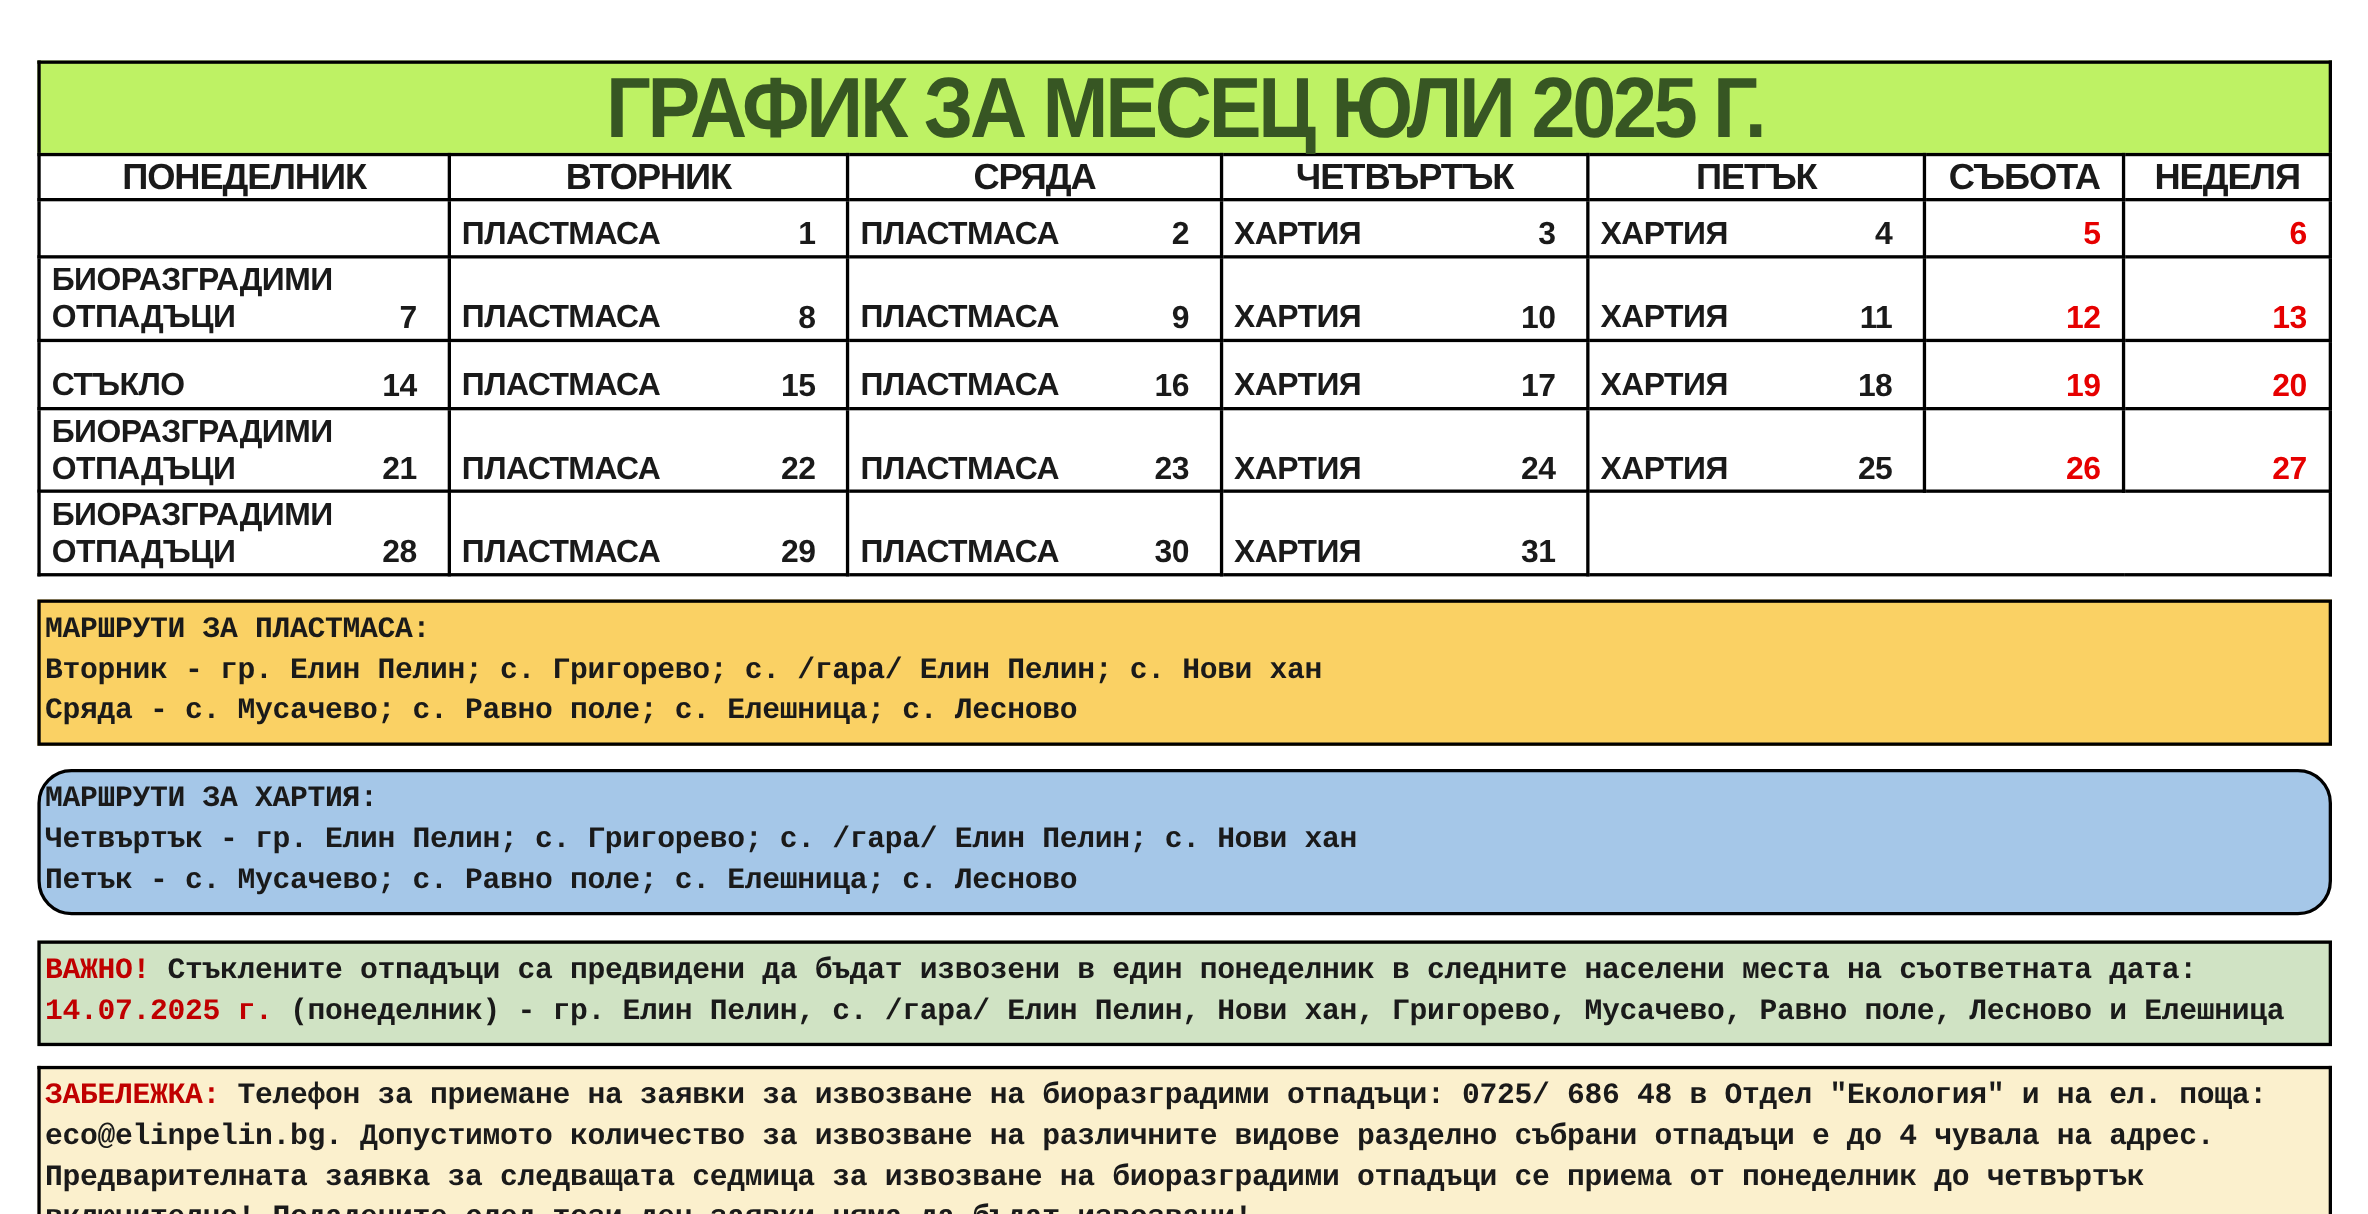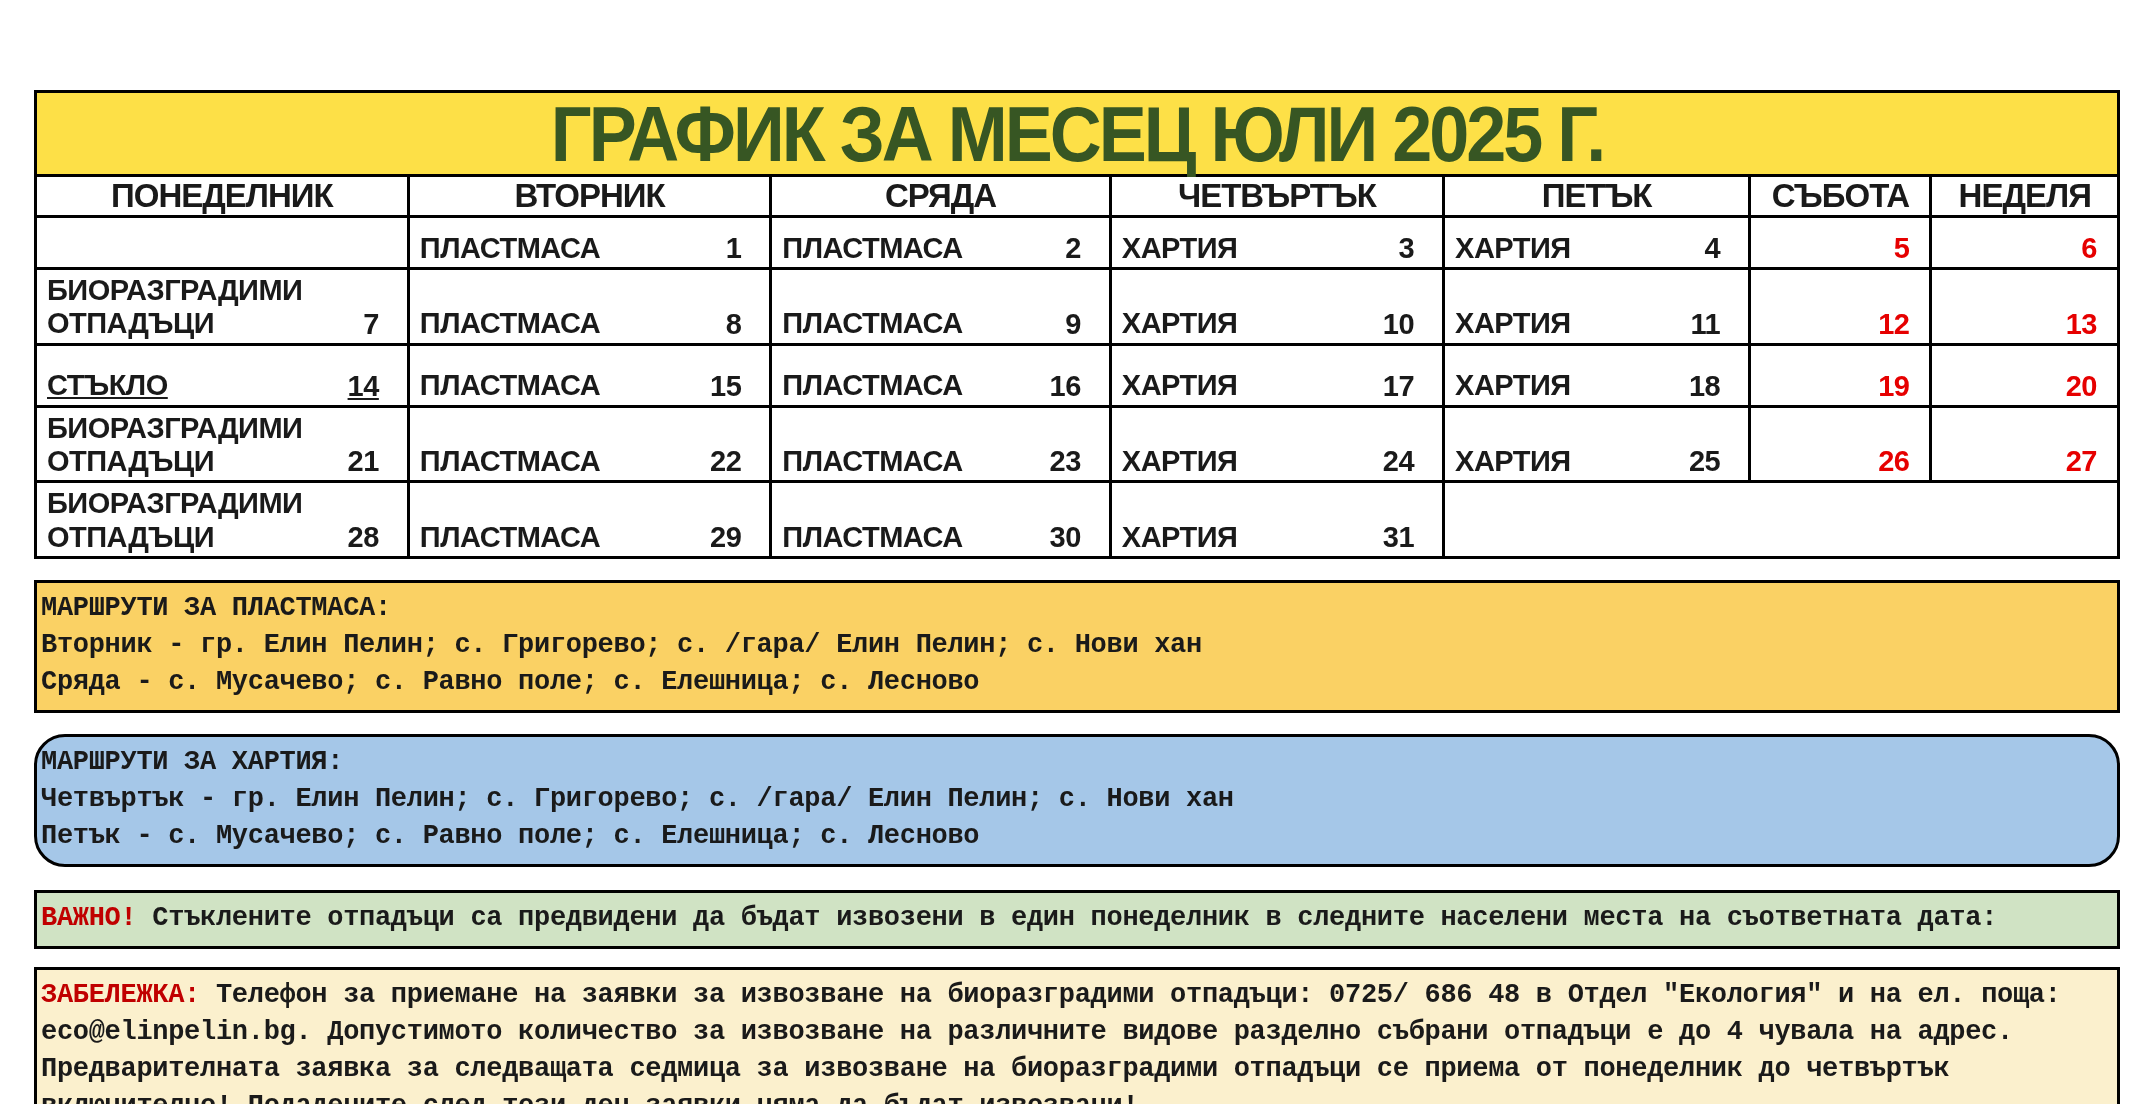--- a/index.html
+++ b/index.html
@@ -20,21 +20,21 @@
   body{
     width:2153px;height:1104px;position:relative;overflow:hidden;
     font-family:"Liberation Sans","DejaVu Sans",sans-serif;
     font-weight:700;color:var(--color-ink);
   }
   .sheet{position:absolute;left:34px;top:55px;width:2086px;}
 
   
   .title-box{
     border:3px solid var(--color-border);border-bottom:none;height:84px;
-    display:flex;align-items:center;justify-content:center;background:#fde047;margin-top:35px;
+    display:flex;align-items:center;justify-content:center;background:#bef264;
   }
   .page-title{
     color:var(--color-title_green);font-size:72px;letter-spacing:-3px;
     transform:scaleY(1.08);white-space:nowrap;
   }
 
   
   table.calendar{border-collapse:collapse;width:100%;table-layout:fixed;}
   table.calendar th,table.calendar td{
     border:3px solid var(--color-border);
@@ -43,21 +43,21 @@
   table.calendar th{
     height:38px;text-align:center;vertical-align:middle;background:#fff;
     font-size:33px;letter-spacing:-1px;padding:0 2px;
   }
   table.calendar td{vertical-align:bottom;padding:4px 16px 2px 10px;background:#fff;}
   tr.week-row{height:62px;}
   tr.week-row.first{height:52px;}
   td.plastic{background:var(--color-plastic);}
   td.paper{background:var(--color-paper);}
   td.bio{background:var(--color-bio);}
-  td.glass{background:var(--color-glass);text-decoration:underline;}
+  td.glass{background:var(--color-glass);}
   td.empty,td.blank,td.weekend{background:#ffffff;}
   .cell-inner{display:flex;justify-content:space-between;align-items:flex-end;}
   .cell-label{max-width:235px;line-height:1.15;}
   .cell-date{padding-right:12px;}
   td.weekend .cell-date{color:var(--color-red_bright);padding-right:4px;}
 
   
   .info-box{
     border:3px solid var(--color-border);
     padding:7px 12px 9px 4px;margin-top:21px;
@@ -308,20 +308,21 @@
   </div>
 
   <div class="info-box box-paper">
     <div>МАРШРУТИ ЗА ХАРТИЯ:</div>
     <div>Четвъртък - гр. Елин Пелин; с. Григорево; с. /гара/ Елин Пелин; с. Нови хан</div>
     <div>Петък - с. Мусачево; с. Равно поле; с. Елешница; с. Лесново</div>
   </div>
 
   <div class="info-box box-important">
     <div><span class="red">ВАЖНО!</span><span> Стъклените отпадъци са предвидени да бъдат извозени в един понеделник в следните населени места на съответната дата:</span></div>
+    <div><span class="red">14.07.2025 г.</span><span> (понеделник) - гр. Елин Пелин, с. /гара/ Елин Пелин, Нови хан, Григорево, Мусачево, Равно поле, Лесново и Елешница</span></div>
   </div>
 
   <div class="info-box box-note">
     <div><span class="red">ЗАБЕЛЕЖКА:</span><span> Телефон за приемане на заявки за извозване на биоразградими отпадъци: 0725/ 686 48 в Отдел "Екология" и на ел. поща:</span></div>
     <div>eco@elinpelin.bg. Допустимото количество за извозване на различните видове разделно събрани отпадъци е до 4 чувала на адрес.</div>
     <div>Предварителната заявка за следващата седмица за извозване на биоразградими отпадъци се приема от понеделник до четвъртък</div>
     <div>включително! Подадените след този ден заявки няма да бъдат извозвани!</div>
   </div>
 
 </div>

